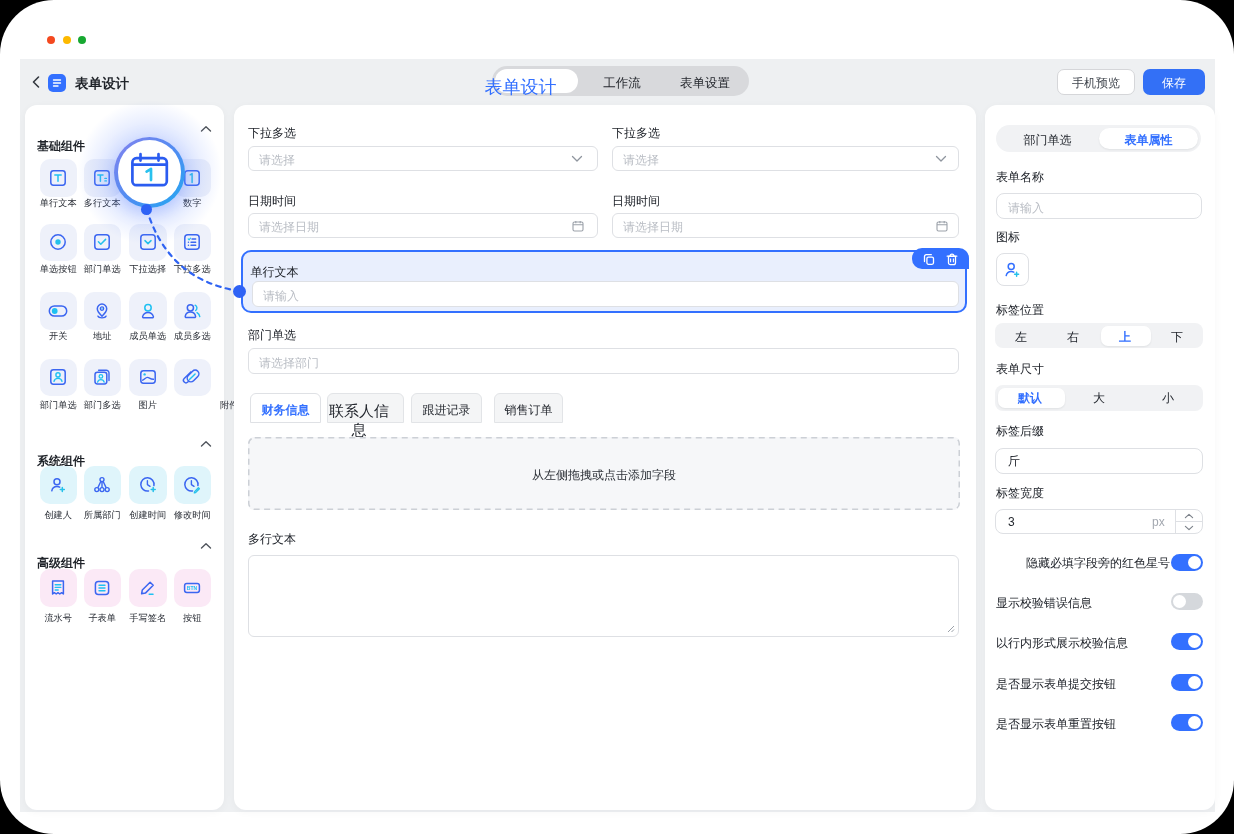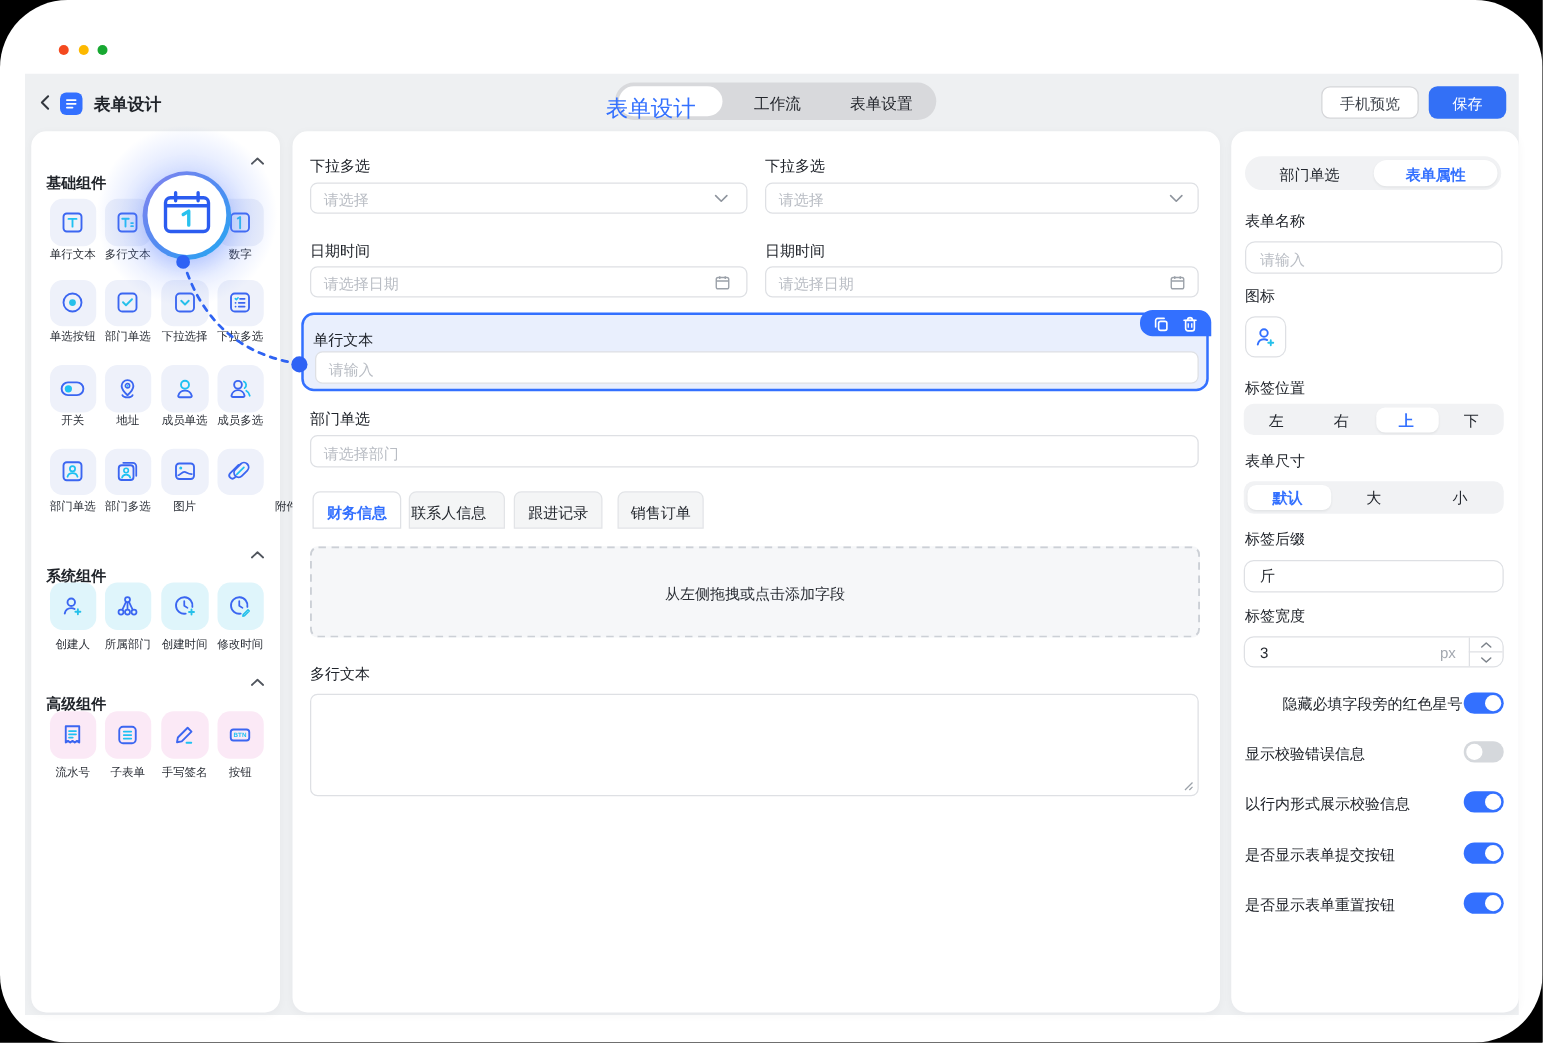--- a/index.html
+++ b/index.html
@@ -281,21 +281,21 @@
 
     <div class="lbl" style="left:248px;top:326.5px;">部门单选</div>
     <div class="inp" style="left:248px;top:348px;width:711px;height:26px;"></div>
     <div class="ph" style="left:259px;top:355px;">请选择部门</div>
 
     <div class="abs" style="left:250px;top:393px;width:71px;height:30px;background:#fff;border:1px solid #dfe1e5;border-radius:6px 6px 0 0;box-sizing:border-box;"></div>
     <div class="abs" style="left:327px;top:393px;width:77px;height:30px;background:#f4f5f6;border:1px solid #e2e4e7;border-radius:6px 6px 0 0;box-sizing:border-box;"></div>
     <div class="abs" style="left:411px;top:393px;width:71px;height:30px;background:#f4f5f6;border:1px solid #e2e4e7;border-radius:6px 6px 0 0;box-sizing:border-box;"></div>
     <div class="abs" style="left:494px;top:393px;width:69px;height:30px;background:#f4f5f6;border:1px solid #e2e4e7;border-radius:6px 6px 0 0;box-sizing:border-box;"></div>
     <div class="abs" style="left:250px;top:402px;width:71px;text-align:center;font-size:12px;font-weight:700;color:#3370ff;">财务信息</div>
-    <div class="abs" style="left:327px;top:402px;width:64px;text-align:center;font-size:12px;font-weight:500;color:#23272e;">联系人信息</div>
+    <div class="abs" style="left:327px;top:402px;width:64px;text-align:center;font-size:15px;font-weight:500;color:#23272e;">联系人信息</div>
     <div class="abs" style="left:411px;top:402px;width:71px;text-align:center;font-size:12px;font-weight:500;color:#23272e;">跟进记录</div>
     <div class="abs" style="left:494px;top:402px;width:69px;text-align:center;font-size:12px;font-weight:500;color:#23272e;">销售订单</div>
 
     <div class="abs" style="left:248px;top:437px;width:712px;height:73px;background:#f6f7f9;border-radius:6px;"></div>
     <svg class="abs" style="left:248px;top:437px;" width="712" height="73">
         <rect x="0.75" y="0.75" width="710.5" height="71.5" rx="6" fill="none" stroke="#ccd0d6" stroke-width="1.5" stroke-dasharray="6 4.5"></rect>
       </svg>
     <div class="abs" style="left:248px;top:467px;width:712px;text-align:center;font-size:12px;color:#2b2f36;">从左侧拖拽或点击添加字段</div>
 
     <div class="lbl" style="left:248px;top:531px;">多行文本</div>

